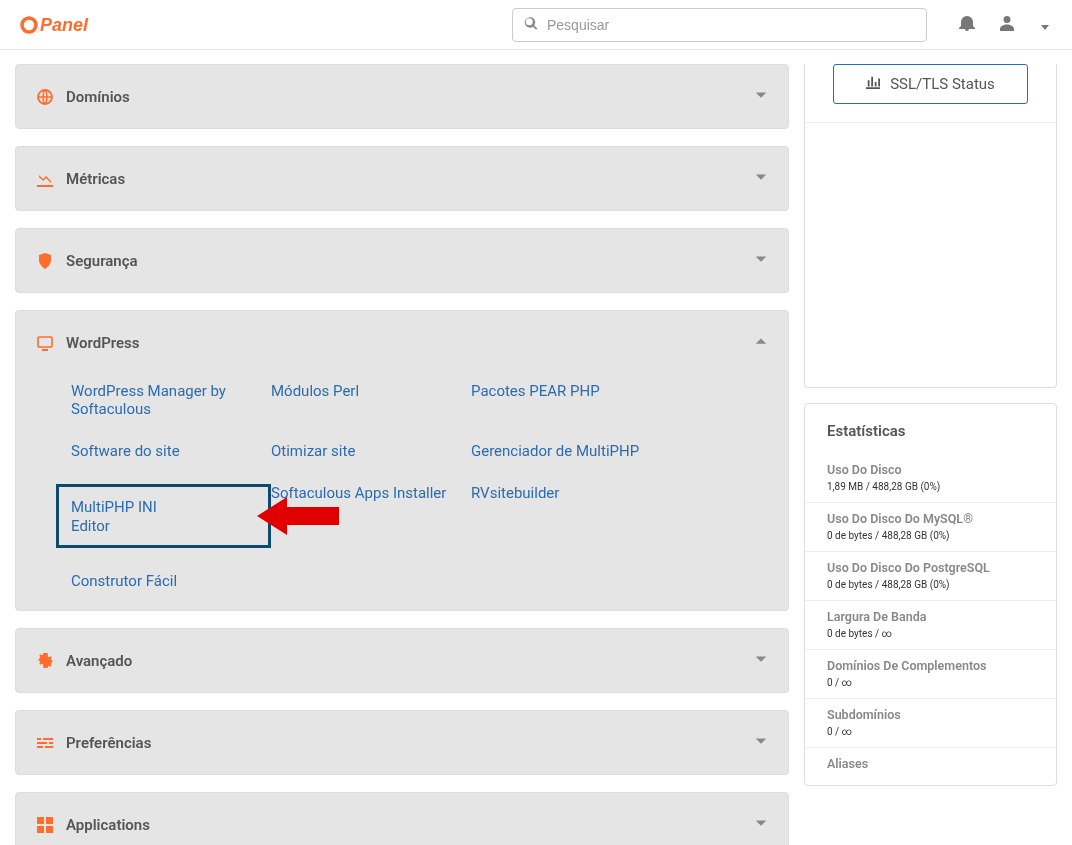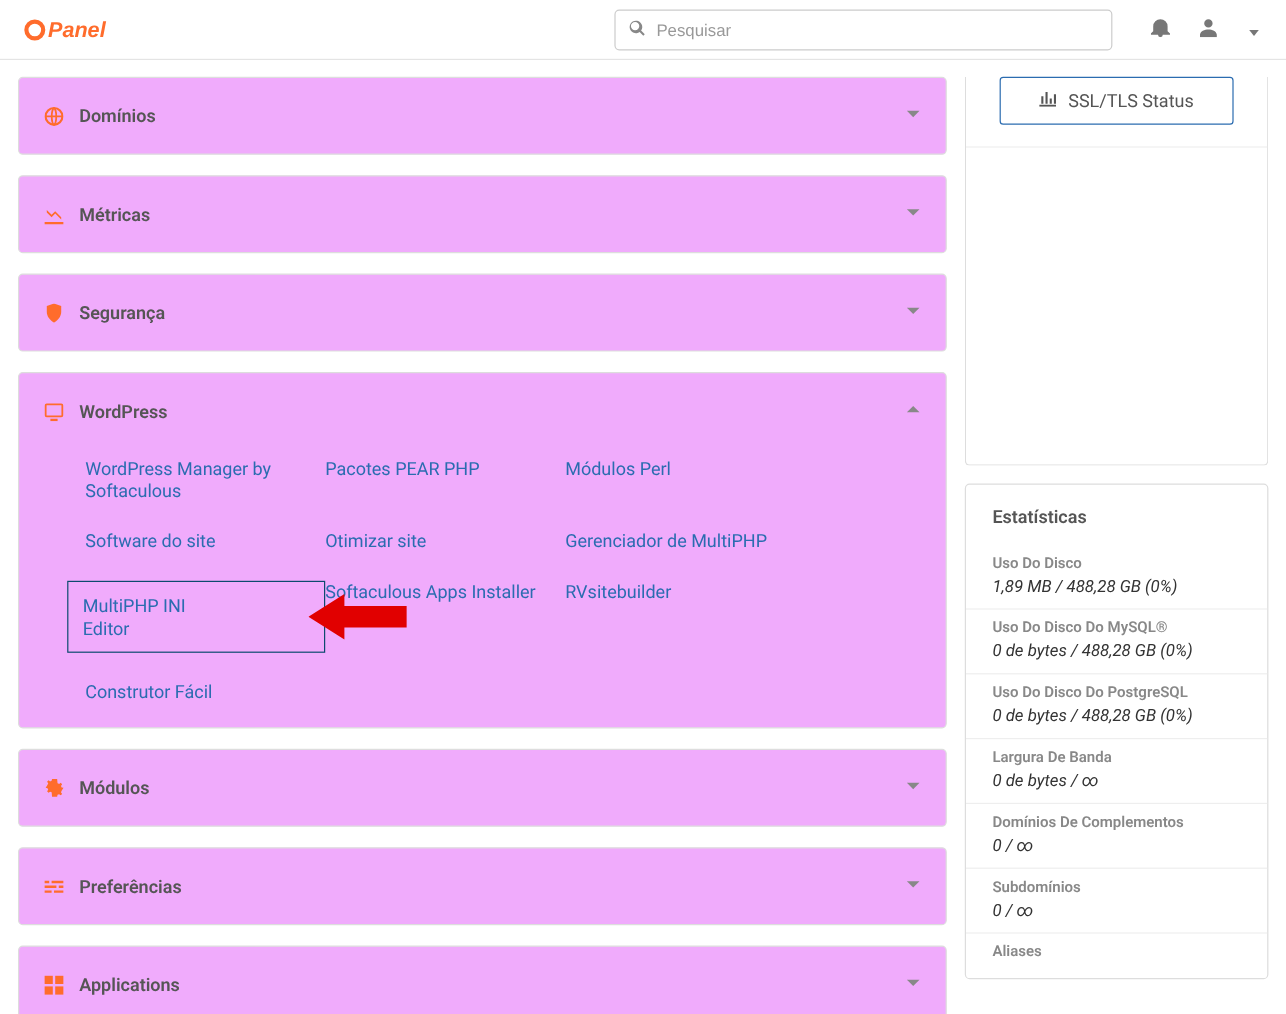--- a/index.html
+++ b/index.html
@@ -67,21 +67,21 @@
     display: flex;
     padding: 14px 15px 0 15px;
     gap: 15px;
   }
   .left { width: 774px; }
   .right { width: 253px; }
   .panel {
     border: 1px solid #ddd;
     border-radius: 4px;
     margin-bottom: 17px;
-    background: #f0abfc;
+    background: #e5e5e5;
   }
   .panel-head {
     display: flex;
     align-items: center;
     padding: 22px 20px;
     cursor: pointer;
   }
   .panel-head .picon {
     width: 18px;
     height: 18px;
@@ -108,21 +108,21 @@
     grid-template-columns: 200px 200px 1fr;
     row-gap: 24px;
     column-gap: 0;
   }
   .link-grid a {
     color: #2b6cb0;
     text-decoration: none;
     font-size: 15px;
   }
   .highlight-box {
-    border: 1px solid #0c4a6e;
+    border: 3px solid #0c4a6e;
     padding: 10px 88px 10px 12px;
     display: inline-block;
     margin-left: -15px;
     position: relative;
   }
   .arrow-ann {
     position: absolute;
     left: 186px;
     top: 50%;
     transform: translateY(-50%);
@@ -159,23 +159,22 @@
     padding: 8px 22px 10px 22px;
     border-bottom: 1px solid #eee;
   }
   .stat-label {
     font-size: 12.5px;
     color: #888;
     font-weight: 600;
     margin-bottom: 4px;
   }
   .stat-val {
-    font-size: 14px;
+    font-size: 10px;
     color: #333;
-    font-style: italic;
   }
   svg { flex-shrink: 0; }
 </style>
 </head>
 <body>
 
 <div class="topbar">
   <div class="logo">
     <svg width="95" height="22" viewBox="0 0 190 44">
       <g fill="#ff6c2c">
@@ -271,22 +270,22 @@
         <span class="ptitle">WordPress</span>
         <span class="chev">
           <svg width="14" height="14" viewBox="0 0 16 16" fill="currentColor">
               <path d="M2 11l6-6 6 6z"></path>
             </svg>
         </span>
       </div>
       <div class="panel-body">
         <div class="link-grid">
           <a>WordPress Manager by Softaculous</a>
+          <a>Módulos Perl</a>
           <a>Pacotes PEAR PHP</a>
-          <a>Módulos Perl</a>
 
           <a>Software do site</a>
           <a>Otimizar site</a>
           <a>Gerenciador de MultiPHP</a>
 
           <div style="position:relative;">
             <span class="highlight-box">
               <a>MultiPHP INI Editor</a>
             </span>
             <span class="arrow-ann">
@@ -305,21 +304,21 @@
       </div>
     </div>
 
     <div class="panel">
       <div class="panel-head">
         <span class="picon">
           <svg width="17" height="17" viewBox="0 0 16 16" fill="currentColor">
               <path d="M8 5a3 3 0 1 0 0 6 3 3 0 0 0 0-6zm7 3l-1.5-.3a5.5 5.5 0 0 0-.5-1.2l.9-1.3-1.1-1.1-1.3.9a5.5 5.5 0 0 0-1.2-.5L10 1H6l-.3 1.5a5.5 5.5 0 0 0-1.2.5l-1.3-.9-1.1 1.1.9 1.3a5.5 5.5 0 0 0-.5 1.2L1 8l1.5.3c.1.4.3.8.5 1.2l-.9 1.3 1.1 1.1 1.3-.9c.4.2.8.4 1.2.5L6 15h4l.3-1.5c.4-.1.8-.3 1.2-.5l1.3.9 1.1-1.1-.9-1.3c.2-.4.4-.8.5-1.2L15 8z"></path>
             </svg>
         </span>
-        <span class="ptitle">Módulos</span>
+        <span class="ptitle">Avançado</span>
         <span class="chev">
           <svg width="14" height="14" viewBox="0 0 16 16" fill="currentColor">
               <path d="M2 5l6 6 6-6z"></path>
             </svg>
         </span>
       </div>
     </div>
 
     <div class="panel">
       <div class="panel-head">

